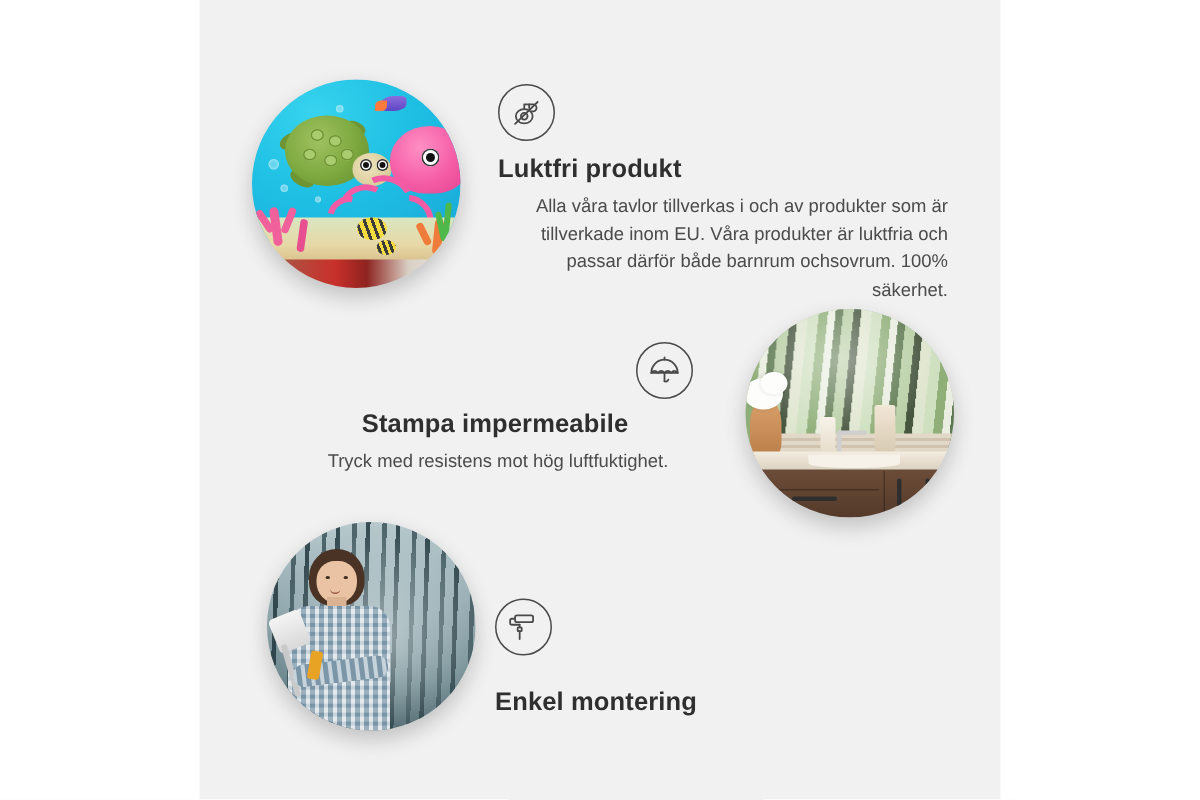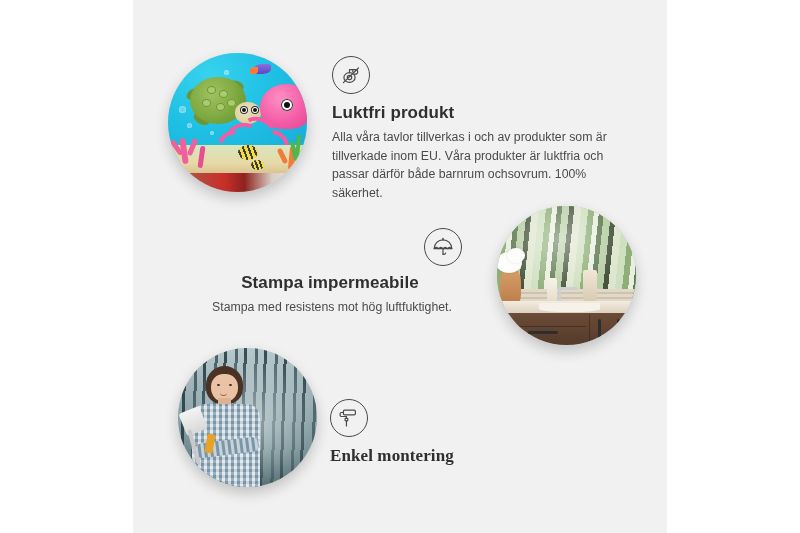--- a/index.html
+++ b/index.html
@@ -246,31 +246,31 @@
   .feat-desc {
     font-size: 12.3px;
     line-height: 1.52;
     color: #4b4b4b;
     margin: 0;
   }
 
   
   #feature-odourless { left: 332px; top: 56px; width: 300px; }
   #feature-odourless .feat-title { margin-top: 9px; }
-  #feature-odourless .feat-desc { margin-top: 5px; }
+  #feature-odourless .feat-desc { margin-top: 5px; text-align: right; }
 
   
   #feature-waterproof { left: 196px; top: 228px; width: 272px; text-align: center; }
   #feature-waterproof .icon-row { display:flex; justify-content:flex-end; padding-right: 6px; }
   #feature-waterproof .feat-title { margin-top: 7px; text-align: center; padding-right: 4px; }
   #feature-waterproof .feat-desc { margin-top: 5px; text-align: center; }
 
   
   #feature-easy { left: 330px; top: 399px; width: 260px; }
-  #feature-easy .feat-title { margin-top: 9px; font-family: Liberation Serif, serif; }
+  #feature-easy .feat-title { margin-top: 21px; }
   #feature-easy .feat-desc { margin-top: 4px; }
 </style>
 </head>
 <body>
 
 <div id="stage">
 
   <div id="panel"></div>
 
   <div class="disc" id="disc-ocean">
@@ -391,21 +391,21 @@
         <svg width="24" height="24" viewBox="0 0 24 24" fill="none" stroke="#4a4a4a" stroke-width="1.2" stroke-linecap="round" stroke-linejoin="round" aria-hidden="true">
           <path d="M3.2 13.6 a8.8 8.8 0 0 1 17.6 0 z"></path>
           <path d="M3.2 13.6 q2.2 -2.6 4.4 0 q2.2 -2.6 4.4 0 q2.2 -2.6 4.4 0 q2.2 -2.6 4.4 0"></path>
           <line x1="12" y1="13.6" x2="12" y2="19.2"></line>
           <path d="M12 19.2 a1.9 1.9 0 0 0 2.6 -1.1"></path>
           <line x1="12" y1="4.8" x2="12" y2="3.3"></line>
         </svg>
       </div>
     </div>
     <p class="feat-title">Stampa impermeabile</p>
-    <p class="feat-desc">Stampa med resistens mot hög luftfuktighet.</p>
+    <p class="feat-desc">Tryck med resistens mot hög luftfuktighet.</p>
   </div>
 
   <div class="feature" id="feature-easy">
     <div class="feat-icon">
       <svg width="24" height="24" viewBox="0 0 24 24" fill="none" stroke="#4a4a4a" stroke-width="1.2" stroke-linecap="round" stroke-linejoin="round" aria-hidden="true">
         <rect x="6.4" y="4.2" width="12.0" height="4.6" rx="1.3"></rect>
         <path d="M6.4 6.5 H4.3 a1.2 1.2 0 0 0 -1.2 1.2 v1.6 a1.2 1.2 0 0 0 1.2 1.2 H9.4"></path>
         <line x1="9.4" y1="10.5" x2="9.4" y2="12.3"></line>
         <rect x="8.1" y="12.3" width="2.7" height="2.5" rx="0.5"></rect>
         <line x1="9.45" y1="14.8" x2="9.45" y2="20.0"></line>

